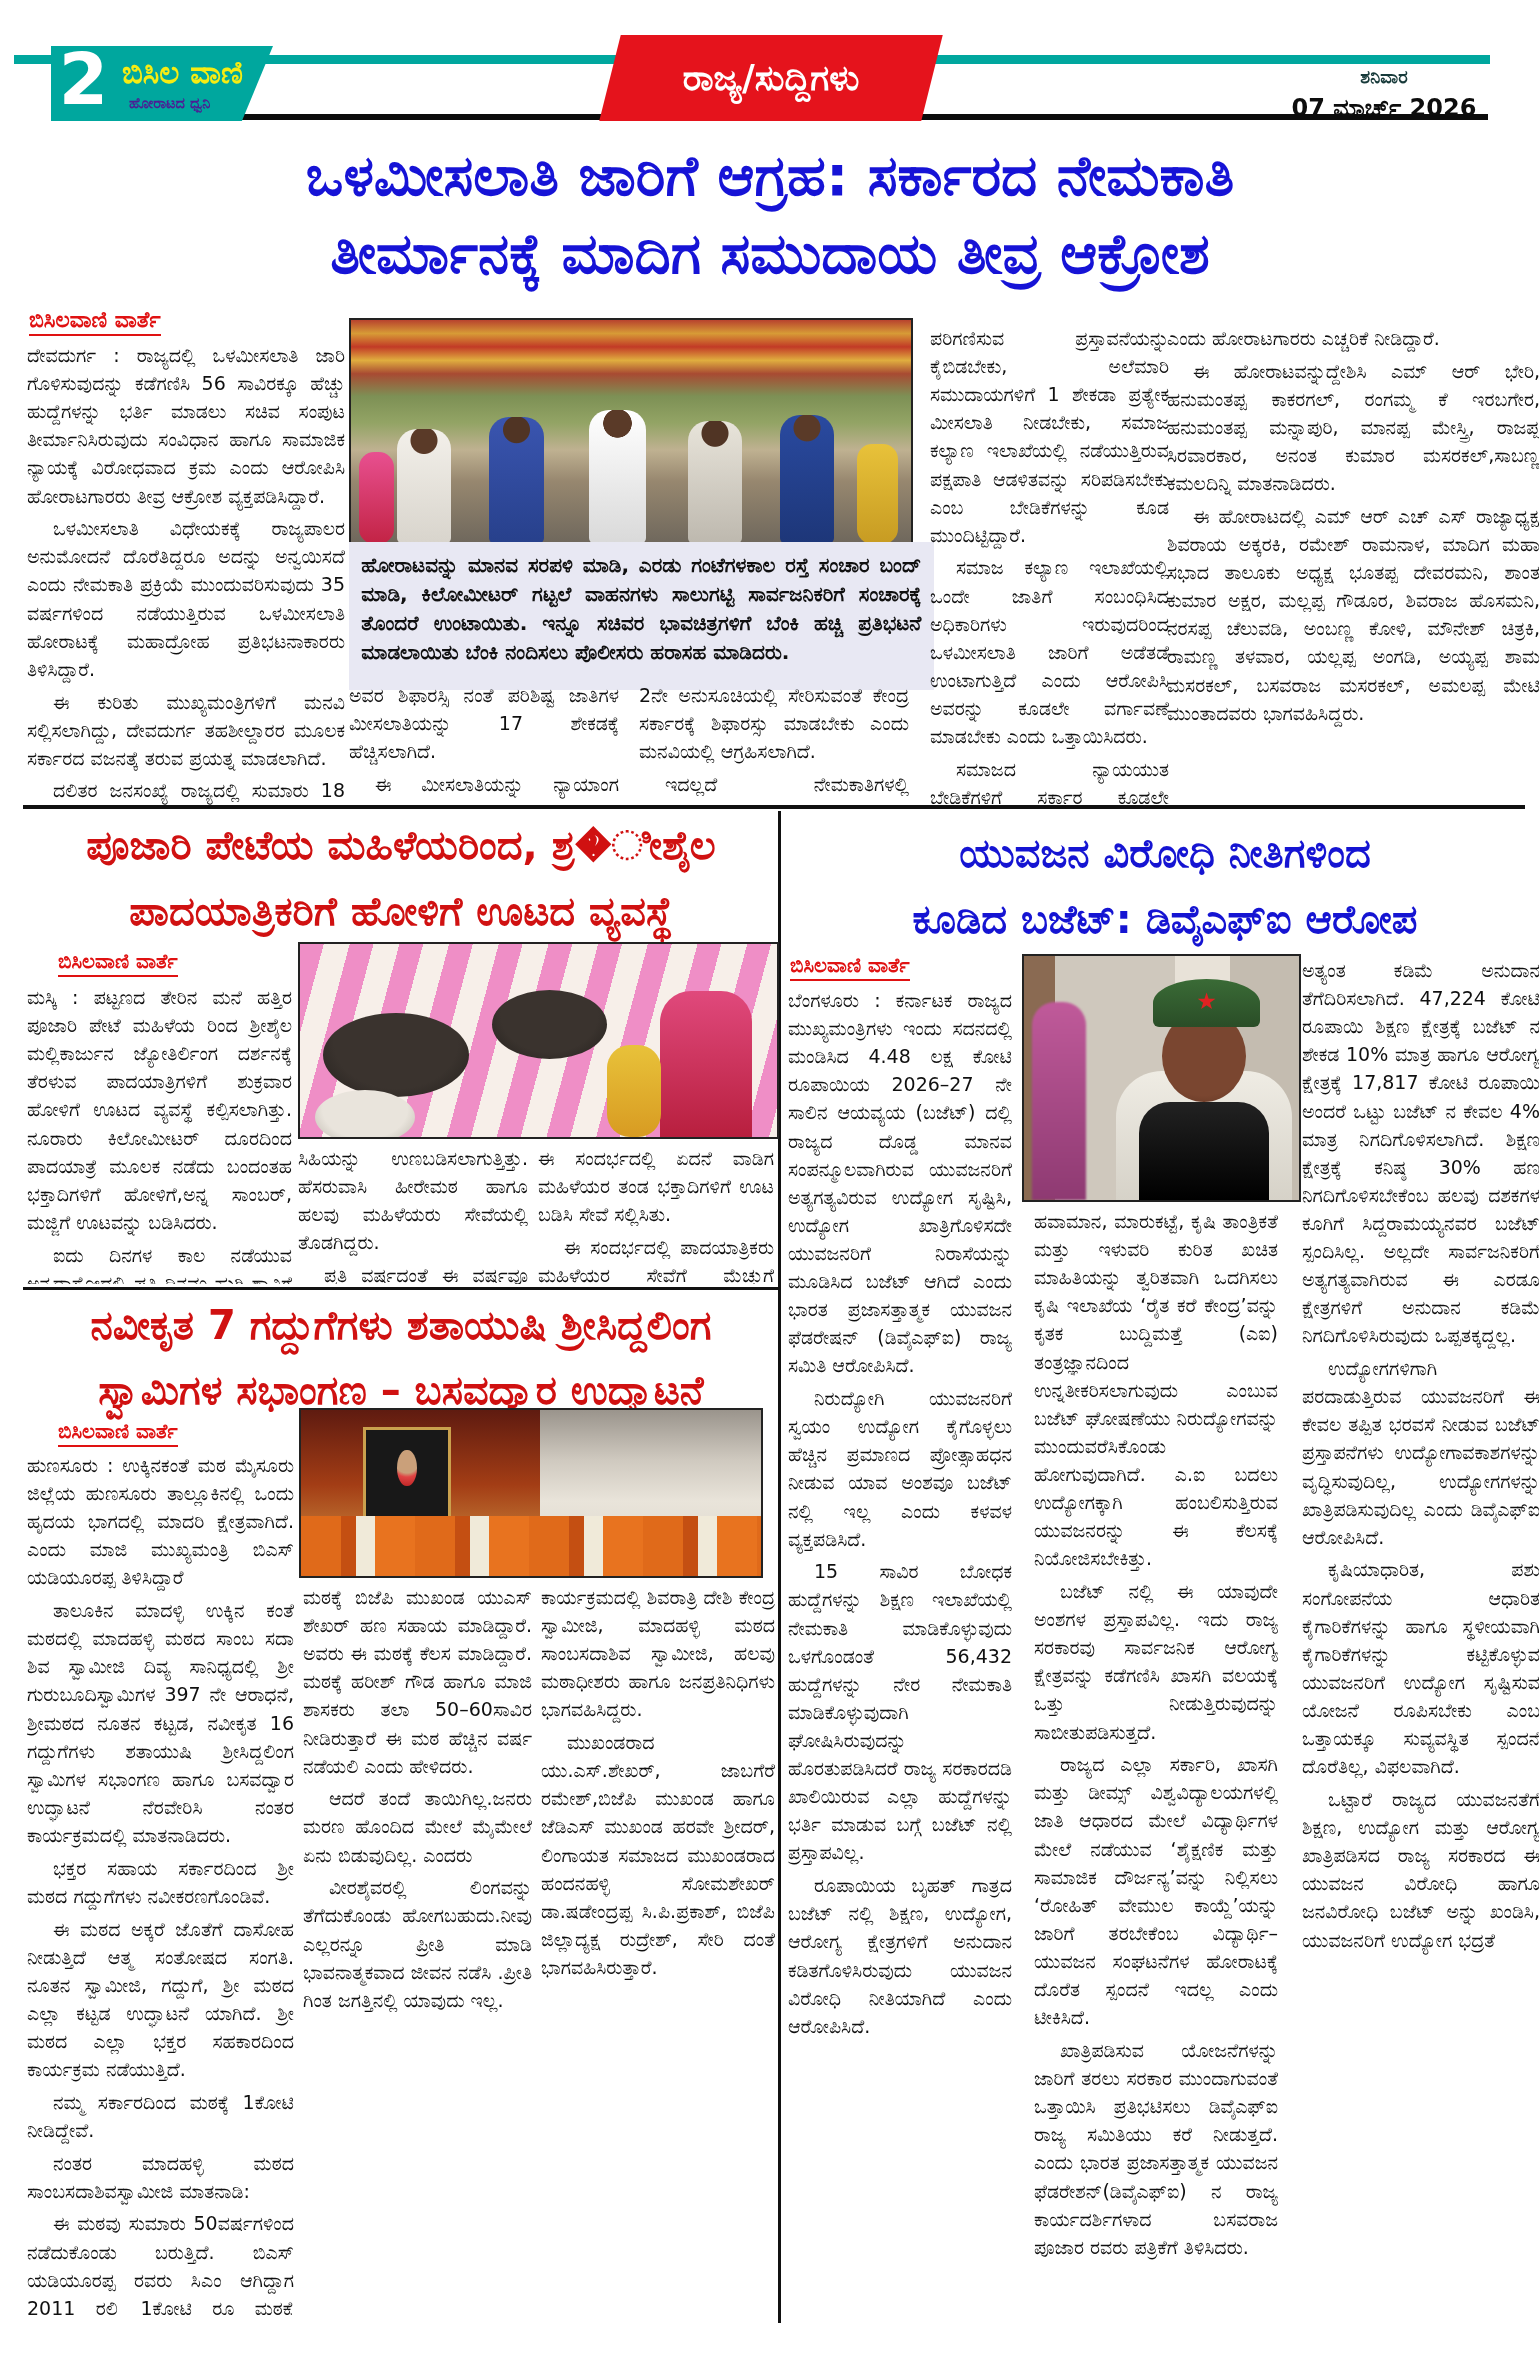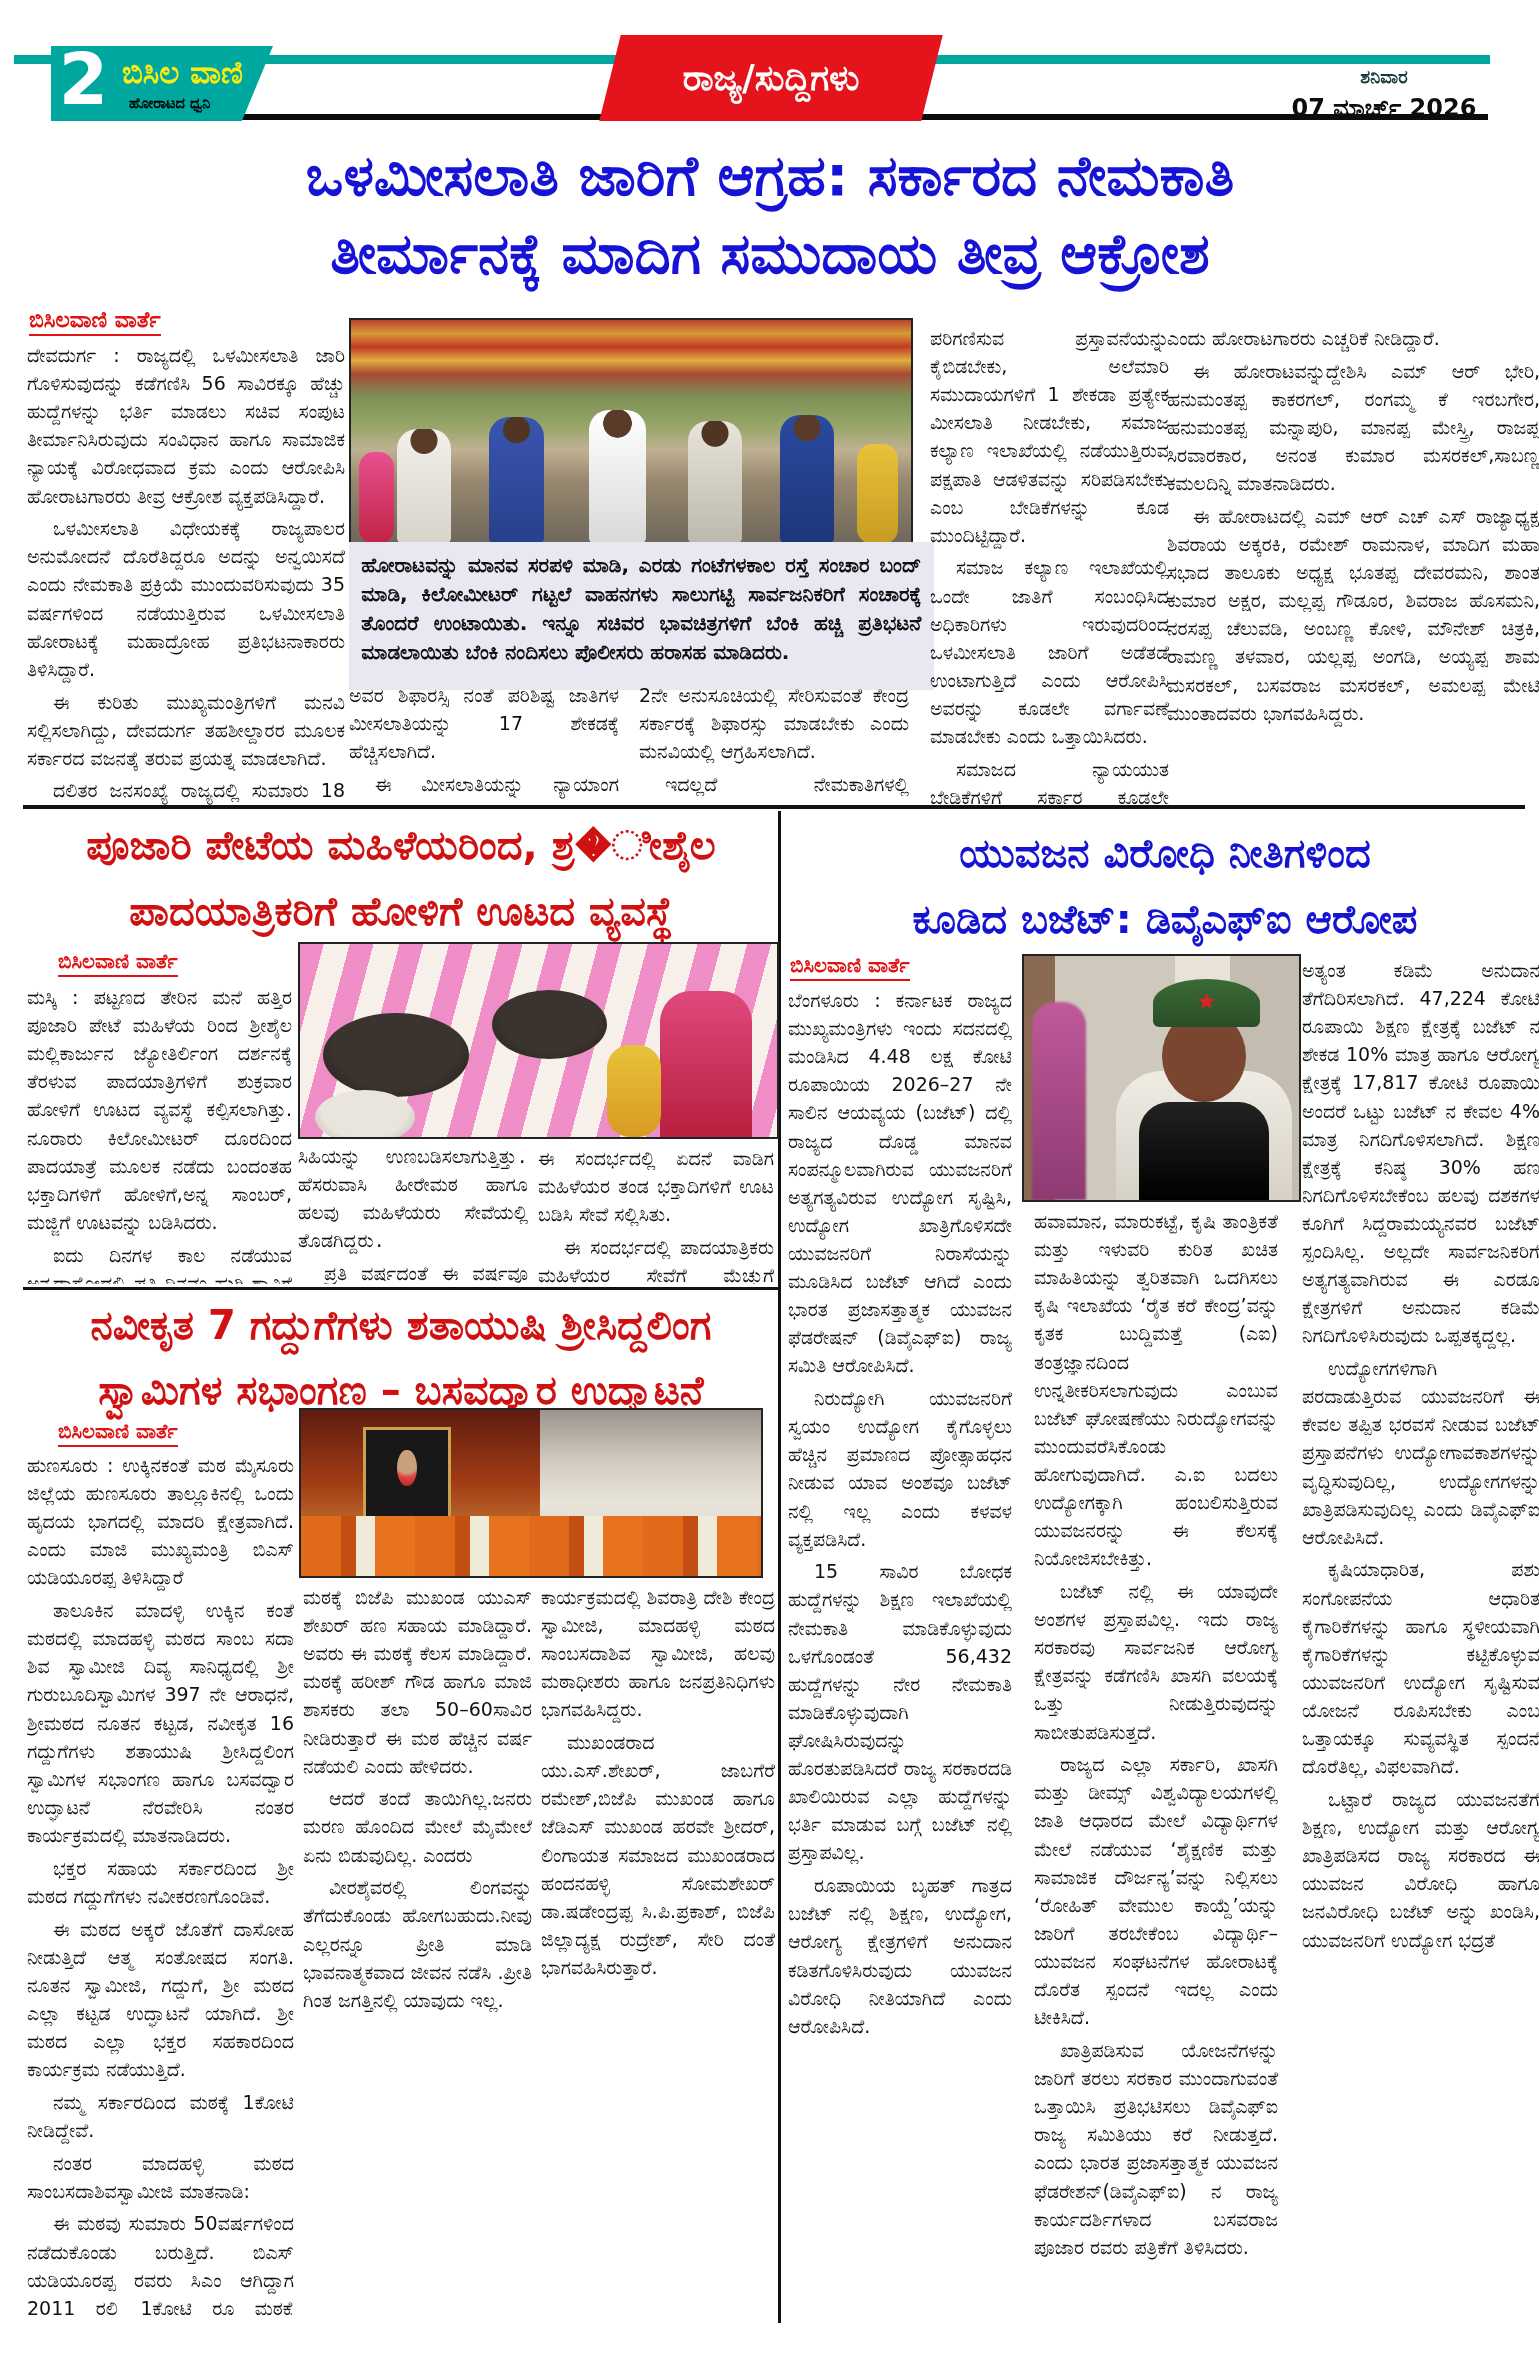--- a/index.html
+++ b/index.html
@@ -4,21 +4,21 @@
 <style>
   html,body{margin:0;padding:0;background:#777;}
   .page{position:relative;width:1540px;height:2377px;background:#ffffff;overflow:hidden;
         font-family:"DejaVu Sans","Liberation Sans",sans-serif;color:#101010;}
   .abs{position:absolute;}
   
   .teal-strip{background:#00a79e;}
   .brand-block{background:#00a79e;clip-path:polygon(0 0,100% 0,86% 100%,0 100%);}
   .page-num{color:#ffffff;font-weight:bold;font-size:71px;line-height:74px;}
   .brand-name{color:#f6ec13;font-weight:bold;font-size:31px;line-height:34px;white-space:nowrap;}
-  .brand-tag{color:#000000;font-size:14.6px;font-weight:bold;}
+  .brand-tag{color:#4c1d95;font-size:14.6px;font-weight:bold;}
   .black-rule{background:#0c0c0c;}
   .red-banner{background:#e5131c;transform:skewX(-14deg);}
   .red-banner-inner{transform:skewX(14deg);color:#ffffff;font-weight:bold;font-size:35px;
         text-align:center;line-height:86px;width:100%;}
   .date-block{text-align:center;}
   .weekday{font-size:18px;font-weight:bold;color:#173a3a;}
   .date-line{font-size:24px;font-weight:bold;color:#0d0d0d;margin-top:6.1px;}
   
   .hl{font-weight:bold;text-align:center;white-space:nowrap;}
   .hl-blue-main{color:#1613d6;font-size:56px;}
@@ -138,21 +138,21 @@
     </div>
 
   <div class="abs photo photo2" style="left:298px;top:942px;width:477px;height:193px;">
     <div class="pot" style="left:23px;top:69px;width:146px;height:84px;"></div>
     <div class="pot" style="left:192px;top:46px;width:115px;height:69px;"></div>
     <div class="pot" style="left:15.3px;top:146px;width:100px;height:54px;background:radial-gradient(ellipse at 50% 35%,#e9e4dc 0 60%,#b8b2a8 100%);"></div>
     <div class="person" style="left:360px;bottom:0;width:92px;height:146px;background:linear-gradient(#e0497c,#b81f3e);border-radius:31px 31px 0 0;"></div>
     <div class="person" style="left:307px;bottom:0;width:54px;height:92px;background:linear-gradient(#e8c23a,#d89b22);border-radius:23px;"></div>
   </div>
 
-  <div class="abs body-text" style="left:298px;top:1144px;width:230px;height:140px;font-family:Liberation Mono, monospace;">
+  <div class="abs body-text" style="left:298px;top:1144px;width:230px;height:140px;">
       <p>ಸಿಹಿಯನ್ನು ಉಣಬಡಿಸಲಾಗುತ್ತಿತ್ತು. ಹೆಸರುವಾಸಿ ಹೀರೇಮಠ ಹಾಗೂ ಹಲವು ಮಹಿಳೆಯರು ಸೇವೆಯಲ್ಲಿ ತೊಡಗಿದ್ದರು.</p>
       <p>ಪ್ರತಿ ವರ್ಷದಂತೆ ಈ ವರ್ಷವೂ ಕೂಡ ಶ್ರೀಶೈಲಕ್ಕೆ ಹೋಗುವ ಭಕ್ತಾದಿಗಳಿಗೆ ಒಂದು ಅಳಿಲು ಸೇವೆ ಮಾಡಿದ್ದೇವೆ ಎಂದು ಪೂಜಾರಿ ಪೇಟೆಯ ಮಹಿಳೆಯರು ತಿಳಿಸಿದರು.</p>
     </div>
   <div class="abs body-text" style="left:538px;top:1144px;width:236px;height:140px;">
       <p>ಈ ಸಂದರ್ಭದಲ್ಲಿ ಏದನೆ ವಾಡಿಗ ಮಹಿಳೆಯರ ತಂಡ ಭಕ್ತಾದಿಗಳಿಗೆ ಊಟ ಬಡಿಸಿ ಸೇವೆ ಸಲ್ಲಿಸಿತು.</p>
       <p>ಈ ಸಂದರ್ಭದಲ್ಲಿ ಪಾದಯಾತ್ರಿಕರು ಮಹಿಳೆಯರ ಸೇವೆಗೆ ಮೆಚ್ಚುಗೆ ವ್ಯಕ್ತಪಡಿಸಿ ತೆರಳಿದರು. ಹಲವು ಭಕ್ತರು ಊಟವಾದ ನಂತರ ಶ್ರೀಶೈಲದತ್ತ ಪಯಣ ಬೆಳೆಸಿದರು.</p>
     </div>
 
   <div class="abs hl hl-blue" style="left:790px;top:830px;width:750px;">ಯುವಜನ ವಿರೋಧಿ ನೀತಿಗಳಿಂದ</div>
   <div class="abs hl hl-blue" style="left:790px;top:896px;width:750px;">ಕೂಡಿದ ಬಜೆಟ್: ಡಿವೈಎಫ್ಐ ಆರೋಪ</div>

